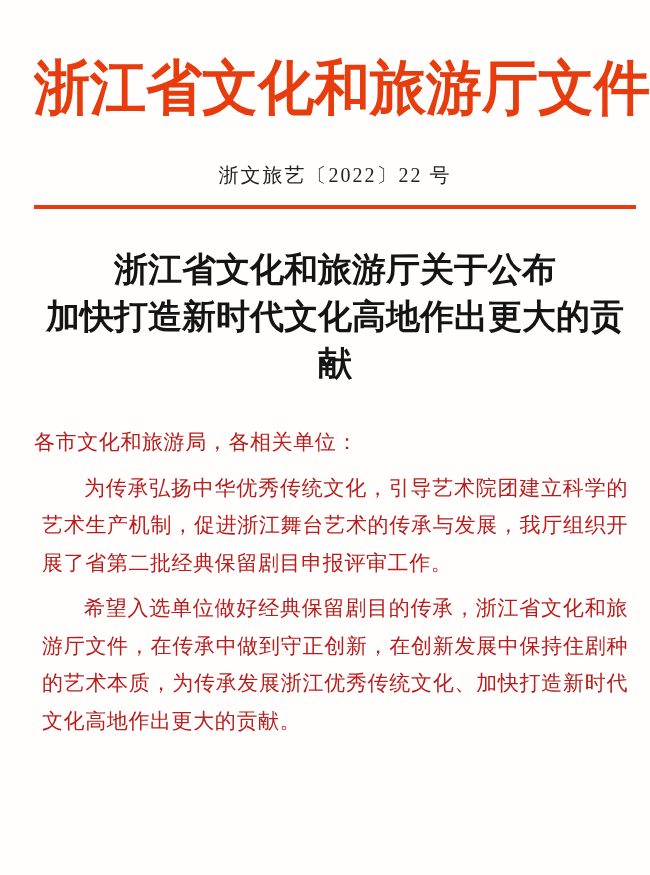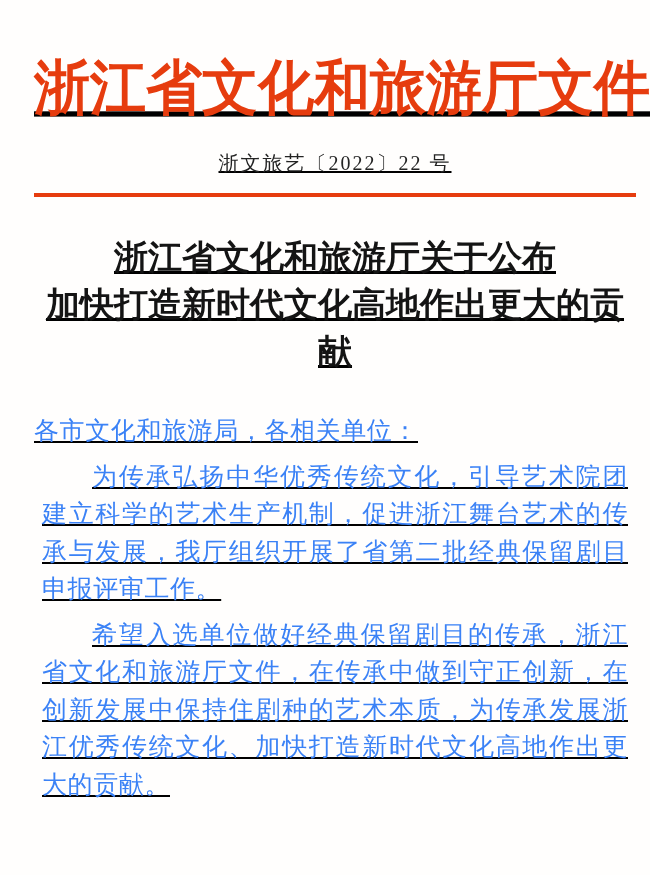--- a/index.html
+++ b/index.html
@@ -10,34 +10,33 @@
   .page {
     position: relative;
     width: 650px;
     height: 875px;
     box-sizing: border-box;
     margin: 0 auto;
     padding: 54px 14px 0 34px;
     background: #fffefd;
     font-family: "Liberation Serif", "DejaVu Serif", serif;
     overflow: hidden;
-    text-decoration: underline;
   }
   .agency-title {
     color: var(--accent, #e63c0e);
     font-size: 56px;
     font-weight: 700;
     text-align: center;
     line-height: 1.22;
     letter-spacing: 0px;
     white-space: nowrap;
     transform: scaleY(1.06);
   }
   .doc-number {
-    margin-top: 28px;
+    margin-top: 40px;
     text-align: center;
     font-size: 20px;
     color: #232323;
     letter-spacing: 2px;
   }
   .red-rule {
     border: none;
     height: 4px;
     background: var(--accent, #e63c0e);
     margin: 16px 0 0 0;
@@ -47,22 +46,22 @@
     text-align: center;
     font-size: 34px;
     font-weight: 700;
     color: #141414;
     line-height: 1.38;
     letter-spacing: 0px;
   }
   .title-line { display: block; }
   .doc-body {
     margin-top: 36px;
-    font-size: 25px;
-    color: #3b82f6;
+    font-size: 21px;
+    color: #b91c1c;
     line-height: 37.5px;
     letter-spacing: 0.6px;
     text-align: justify;
     text-justify: inter-character;
   }
   .salutation {
     margin: 0;
   }
   .para {
     margin: 8px;

